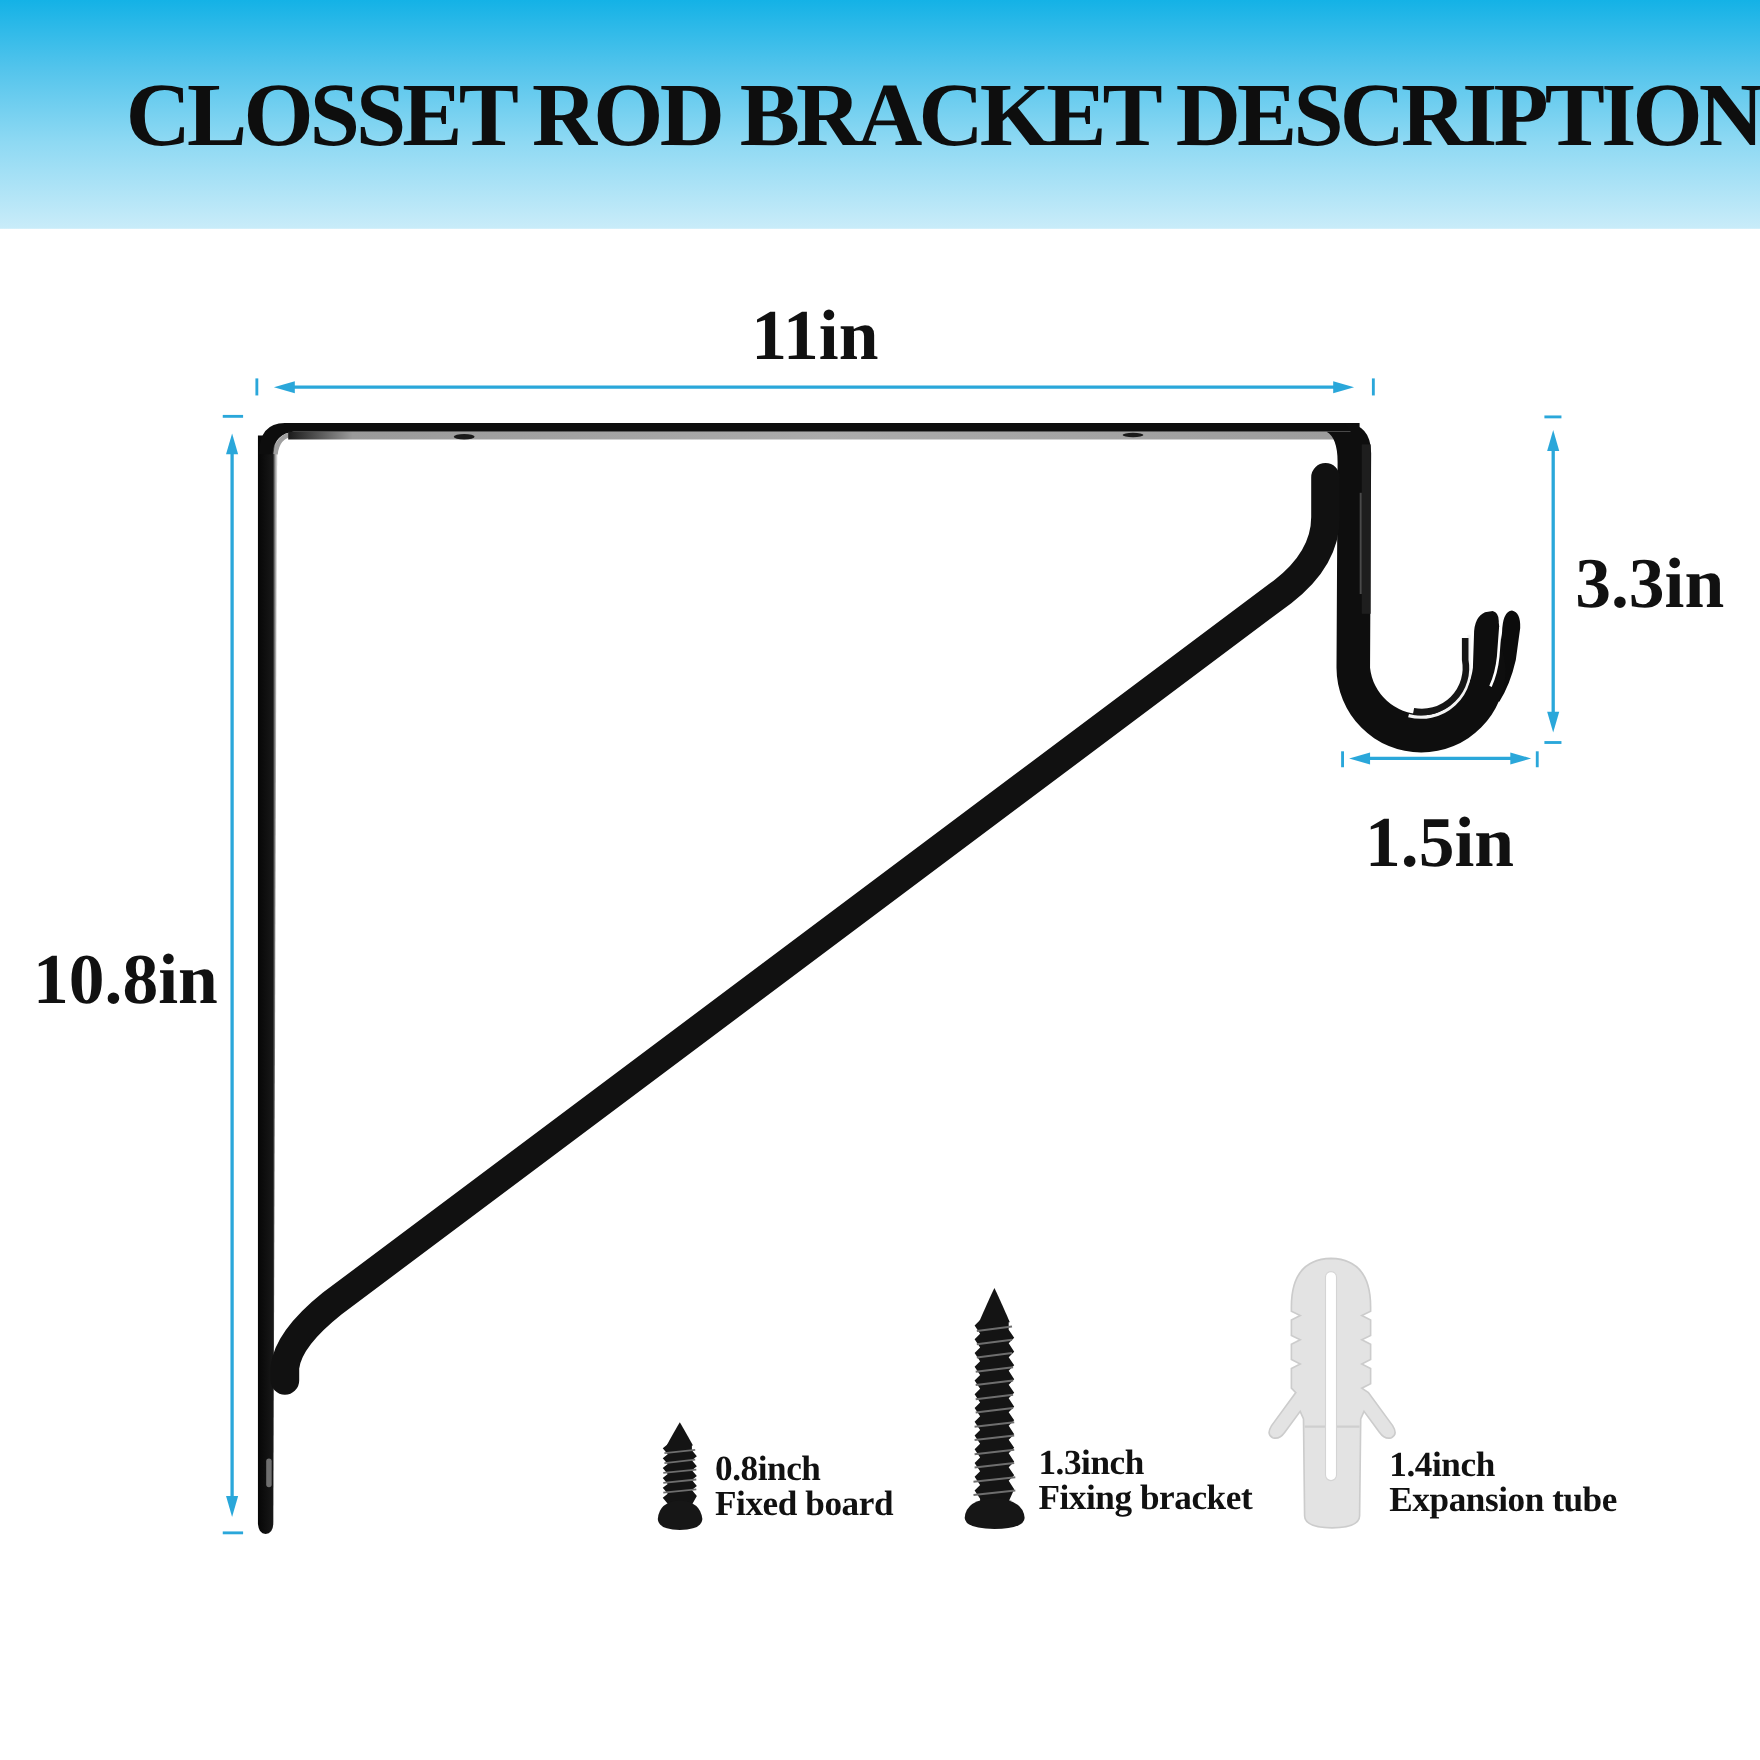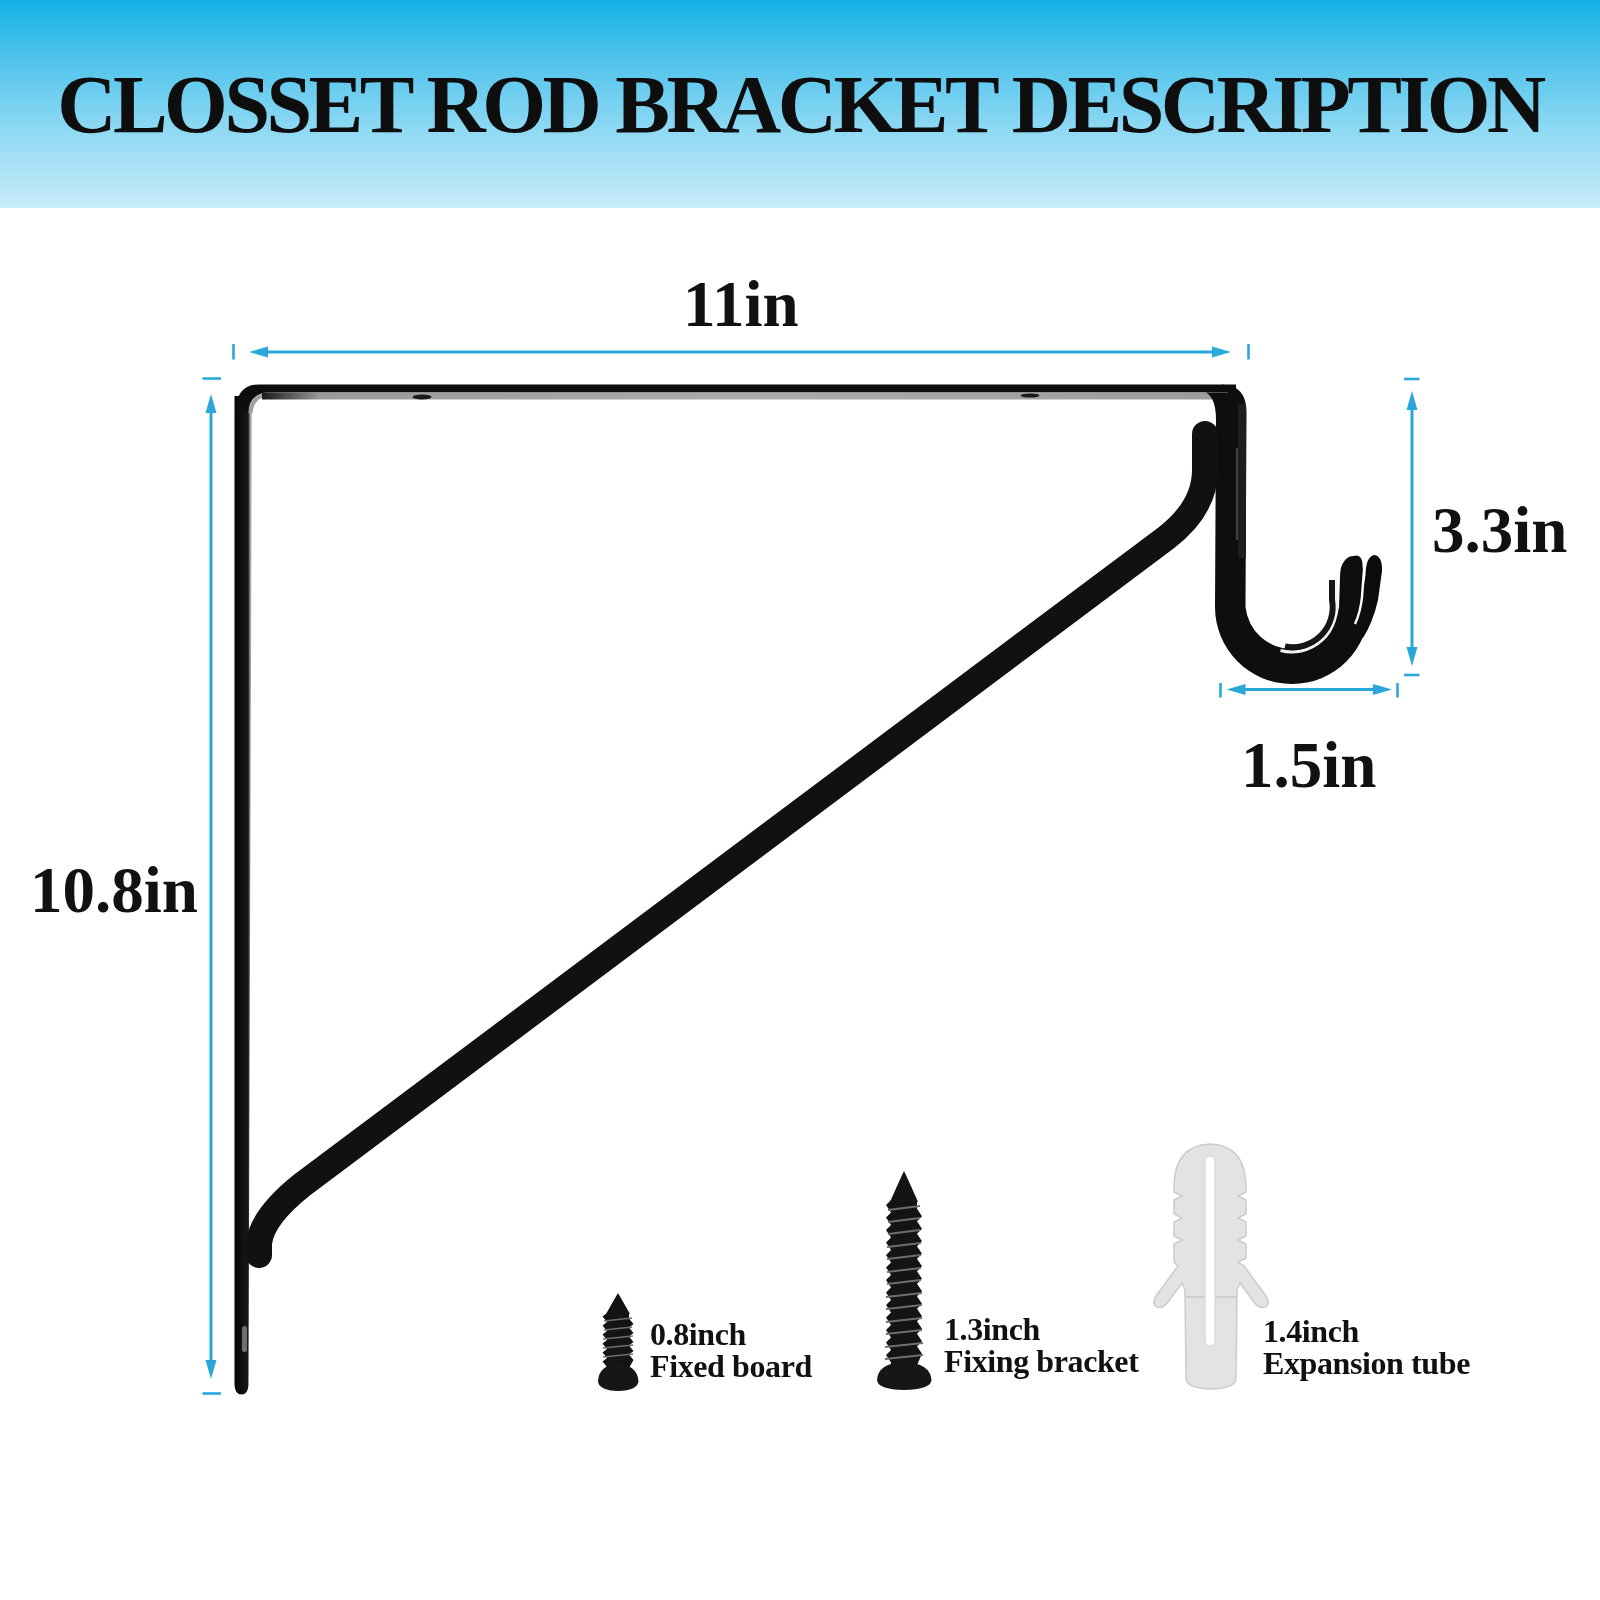--- a/index.html
+++ b/index.html
@@ -1,19 +1,19 @@
 <!DOCTYPE html>
 <html><head>
 <meta charset="utf-8">
 <style>
   html,body{margin:0;padding:0;width:1600px;height:1600px;background:#ffffff;overflow:hidden;}
   #page{position:relative;width:1600px;height:1600px;font-family:"Liberation Serif",serif;}
   #hdr{position:absolute;top:0;left:0;width:1600px;height:208px;
        background:linear-gradient(180deg,#14b2e6 0%,#53c4ec 30%,#8ed9f3 62%,#c9ecf9 100%);}
-  #title{position:absolute;top:0;left:0;width:1600px;text-align:center;
+  #title{position:absolute;top:0;left:0;width:1600px;text-align:right;
          font-weight:bold;font-size:82px;color:#0e0e0e;letter-spacing:-3.5px;}
   svg{position:absolute;top:0;left:0;}
 </style>
 </head>
 <body>
 <div id="page">
   <div id="hdr"></div>
   <div id="title"><span id="tspan" style="position:relative;top:58px;">CLOSSET ROD BRACKET DESCRIPTION</span></div>
   <svg width="1600" height="1600" viewBox="0 0 1600 1600">
     <defs>

